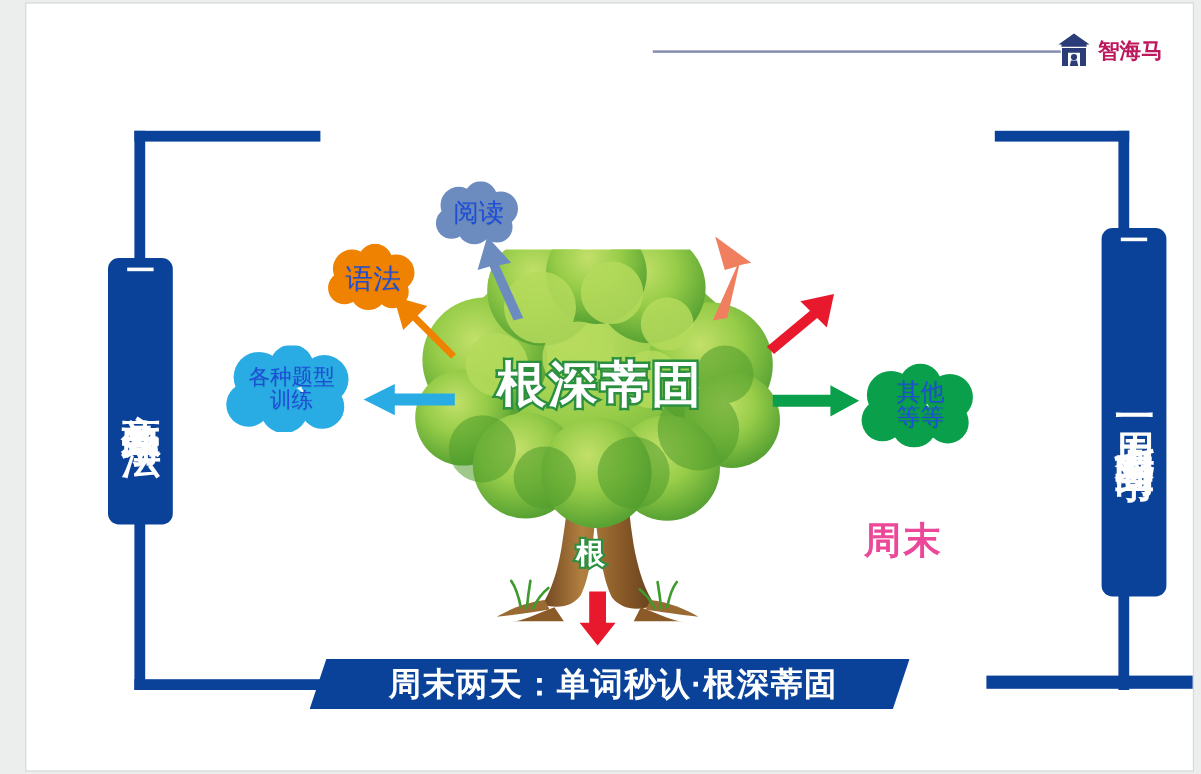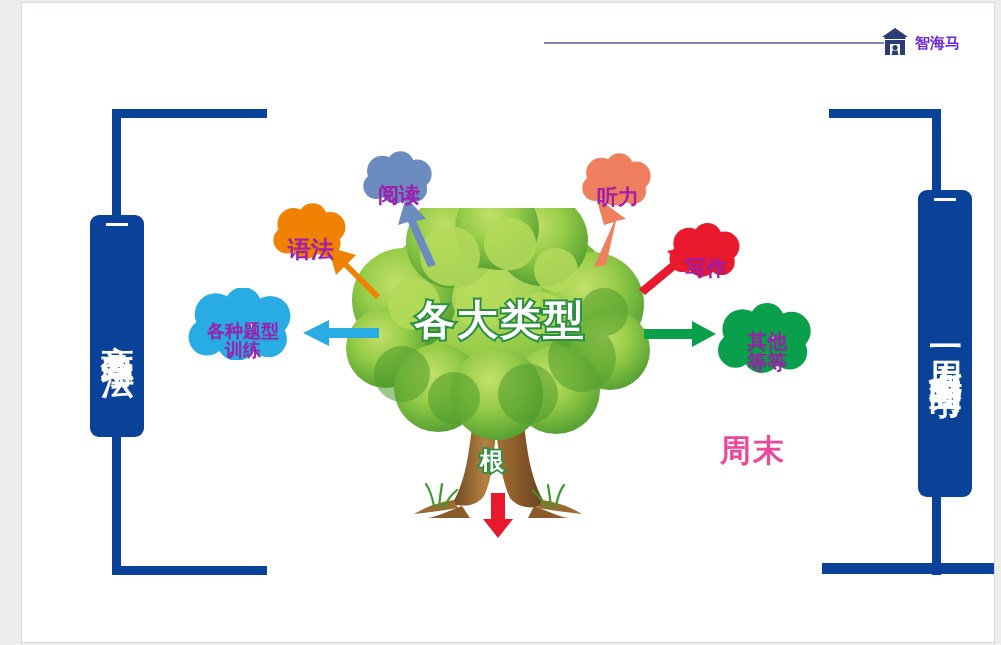--- a/index.html
+++ b/index.html
@@ -45,23 +45,23 @@
     align-items: center;
     gap: 3px;
   }
   .logo-mark {
     width: 34px;
     height: 34px;
     position: relative;
     flex: 0 0 auto;
   }
   .logo-text {
-    font-size: 15px;
+    font-size: 18px;
     font-weight: 700;
-    color: #6d28d9;
+    color: #be185d;
     letter-spacing: 0px;
     white-space: nowrap;
     line-height: 1;
   }
 
   
   .frame-seg {
     position: absolute;
     background: #0b4299;
   }
@@ -185,25 +185,25 @@
     left: 458px;
     top: 442px;
     font-size: 24px;
     -webkit-text-stroke: 3.5px #2a9040;
   }
 
   
   .cloud {
     position: absolute;
     display: flex;
-    align-items: flex-end;
+    align-items: center;
     justify-content: center;
     text-align: center;
-    color: #a21caf;
-    font-weight: 700;
+    color: #1d4ed8;
+    font-weight: 400;
     line-height: 1.05;
   }
   .cloud .cloud-bg {
     position: absolute;
     inset: 0;
   }
   .cloud .cloud-bg svg { width: 100%; height: 100%; display: block; }
   .cloud .cloud-label {
     position: relative;
     z-index: 2;
@@ -273,20 +273,23 @@
 
   <div class="vlabel" id="vlabel-left">
     <span class="notch"></span>
     <span>高效学习法</span>
   </div>
   <div class="vlabel" id="vlabel-right">
     <span class="notch"></span>
     <span>一周七天时间学习</span>
   </div>
 
+  <div class="ribbon" id="ribbon-bottom">
+    <span>周末两天：单词秒认·根深蒂固</span>
+  </div>
 
   <div id="tree">
     <svg viewBox="0 0 310 310" xmlns="http://www.w3.org/2000/svg">
       <defs>
         <radialGradient id="canopyGrad" cx="42%" cy="34%" r="72%">
           <stop offset="0%" stop-color="#c3e06a"></stop>
           <stop offset="45%" stop-color="#96cc48"></stop>
           <stop offset="100%" stop-color="#4d9b2f"></stop>
         </radialGradient>
         <linearGradient id="trunkGrad" x1="0" y1="0" x2="1" y2="0">
@@ -342,21 +345,21 @@
       <g fill="#4f9c2c" opacity="0.55">
         <circle cx="240" cy="150" r="34"></circle>
         <circle cx="60" cy="166" r="28"></circle>
         <circle cx="186" cy="186" r="30"></circle>
         <circle cx="112" cy="190" r="26"></circle>
         <circle cx="262" cy="104" r="24"></circle>
       </g>
     </svg>
   </div>
 
-  <div class="tree-caption" id="tree-main-caption">各大类型</div>
+  <div class="tree-caption" id="tree-main-caption">根深蒂固</div>
   <div class="tree-caption" id="tree-root-caption">根</div>
 
   <div class="cloud" id="cloud-grammar">
     <span class="cloud-bg">
       <svg viewBox="0 0 100 72" xmlns="http://www.w3.org/2000/svg">
         <g fill="#ef8200">
           <circle cx="28" cy="26" r="20"></circle>
             <circle cx="52" cy="18" r="18"></circle>
           <circle cx="74" cy="30" r="19"></circle>
             <circle cx="20" cy="46" r="17"></circle>
@@ -377,51 +380,21 @@
           <circle cx="74" cy="30" r="19"></circle>
             <circle cx="20" cy="46" r="17"></circle>
           <circle cx="45" cy="50" r="19"></circle>
             <circle cx="70" cy="50" r="17"></circle>
         </g>
       </svg>
     </span>
     <span class="cloud-label">阅读</span>
   </div>
 
-  <div class="cloud" id="cloud-listening">
-    <span class="cloud-bg">
-      <svg viewBox="0 0 100 72" xmlns="http://www.w3.org/2000/svg">
-        <g fill="#ef7f5e">
-          <circle cx="28" cy="26" r="20"></circle>
-            <circle cx="52" cy="18" r="18"></circle>
-          <circle cx="74" cy="30" r="19"></circle>
-            <circle cx="20" cy="46" r="17"></circle>
-          <circle cx="45" cy="50" r="19"></circle>
-            <circle cx="70" cy="50" r="17"></circle>
-        </g>
-      </svg>
-    </span>
-    <span class="cloud-label">听力</span>
-  </div>
-
-  <div class="cloud" id="cloud-writing">
-    <span class="cloud-bg">
-      <svg viewBox="0 0 100 72" xmlns="http://www.w3.org/2000/svg">
-        <g fill="#e8192c">
-          <circle cx="28" cy="26" r="20"></circle>
-            <circle cx="52" cy="18" r="18"></circle>
-          <circle cx="74" cy="30" r="19"></circle>
-            <circle cx="20" cy="46" r="17"></circle>
-          <circle cx="45" cy="50" r="19"></circle>
-            <circle cx="70" cy="50" r="17"></circle>
-        </g>
-      </svg>
-    </span>
-    <span class="cloud-label">写作</span>
-  </div>
+
 
   <div class="cloud" id="cloud-exercise">
     <span class="cloud-bg">
       <svg viewBox="0 0 130 82" xmlns="http://www.w3.org/2000/svg">
         <g fill="#29ace3">
           <circle cx="34" cy="30" r="24"></circle>
             <circle cx="65" cy="20" r="21"></circle>
           <circle cx="96" cy="32" r="23"></circle>
             <circle cx="24" cy="56" r="21"></circle>
           <circle cx="58" cy="60" r="23"></circle>

